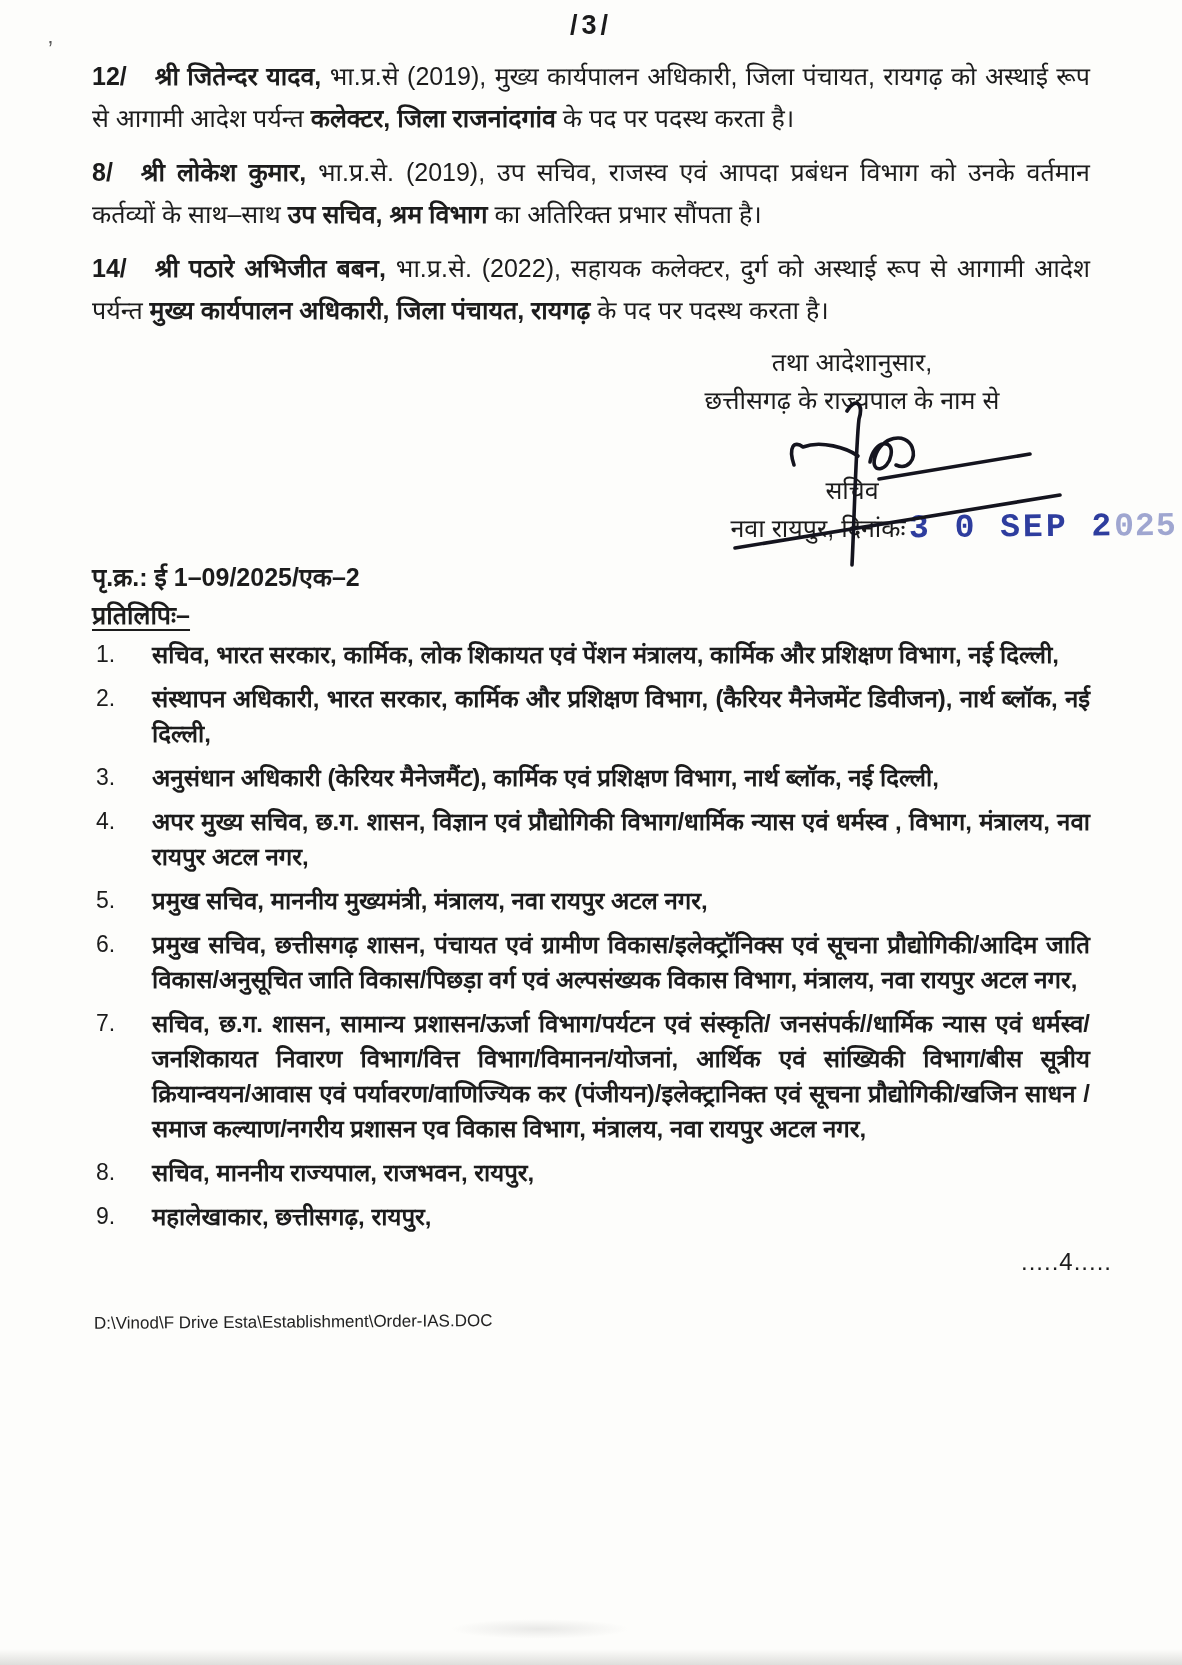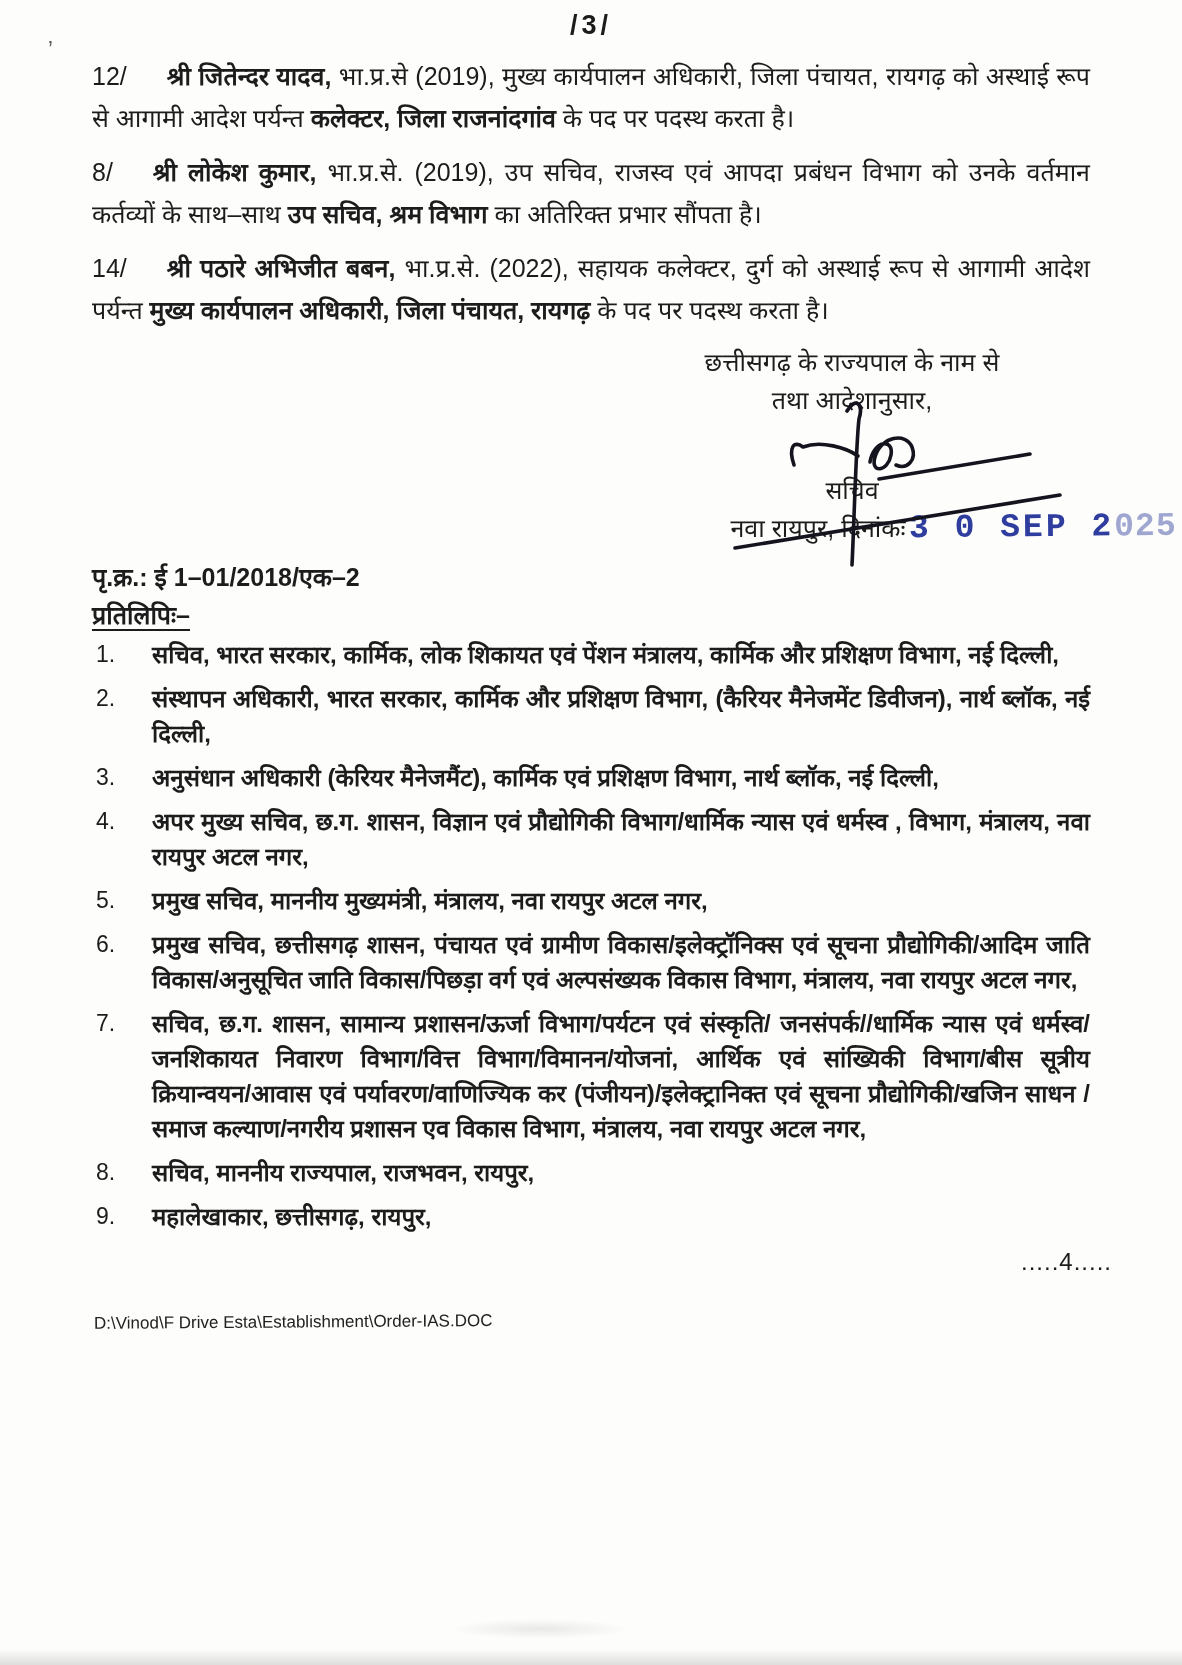--- a/index.html
+++ b/index.html
@@ -24,21 +24,21 @@
     position:absolute;left:48px;top:36px;
     font-size:22px;color:#555;
   }
   
   .body-block{margin:14px 92px 0 92px;}
   .para{
     font-size:25px;line-height:42px;
     text-align:justify;
     margin:0 0 12px 0;
   }
-  .para .pnum{font-weight:400;margin-right:40px;}
+  .para .pnum{font-weight:700;margin-right:28px;}
   .para b{font-weight:700;margin-top:20px;}
   
   .sig-area{position:relative;height:250px;margin-top:2px;}
   .sig-col{
     position:absolute;right:95px;top:0;width:470px;
     text-align:center;font-size:25px;line-height:38px;
   }
   .sig-spacer{height:52px;}
   .sig-svg{
     position:absolute;left:0;top:74px;width:470px;height:180px;
@@ -112,39 +112,39 @@
       <span class="pnum">8/</span><b>श्री लोकेश कुमार,</b><span> भा.प्र.से. (2019), उप सचिव, राजस्व एवं आपदा प्रबंधन विभाग को उनके वर्तमान कर्तव्यों के साथ–साथ </span><b>उप सचिव, श्रम विभाग</b><span> का अतिरिक्त प्रभार सौंपता है।</span>
     </p>
 
     <p class="para">
       <span class="pnum">14/</span><b>श्री पठारे अभिजीत बबन,</b><span> भा.प्र.से. (2022), सहायक कलेक्टर, दुर्ग को अस्थाई रूप से आगामी आदेश पर्यन्त </span><b>मुख्य कार्यपालन अधिकारी, जिला पंचायत, रायगढ़</b><span> के पद पर पदस्थ करता है।</span>
     </p>
   </div>
 
   <div class="sig-area">
     <div class="sig-col">
+      <div>तथा आदेशानुसार,</div>
       <div>छत्तीसगढ़ के राज्यपाल के नाम से</div>
-      <div>तथा आदेशानुसार,</div>
       <div class="sig-spacer"></div>
       <div>सचिव</div>
       <div class="place-row">
         <span class="place-label">नवा रायपुर, दिनांकः</span>
         <span class="stamp"><span>3 0 SEP 2</span><span class="faded">025</span></span>
       </div>
       <svg class="sig-svg" viewBox="0 0 470 180" xmlns="http://www.w3.org/2000/svg">
         <g fill="none" stroke="#14141e" stroke-width="3.6" stroke-linecap="round" stroke-linejoin="round">
           <path d="M177,48 C171,30 177,23 186,30 C204,23 230,31 241,39"></path>
           <path d="M230,-6 C238,-20 247,-14 242,2 C239,26 237,110 235,148"></path>
           <path d="M253,45 C257,23 277,21 274,38 C271,55 253,57 258,40 C264,19 289,15 295,30 C300,43 290,53 279,48"></path>
           <path d="M262,62 L413,37"></path>
           <path d="M118,131 L443,78"></path>
         </g>
       </svg>
     </div>
-    <div class="ref-label">पृ.क्र.: ई 1–01/2018/एक–2</div>
+    <div class="ref-label">पृ.क्र.: ई 1–09/2025/एक–2</div>
   </div>
 
   <div class="copy-label">प्रतिलिपिः–</div>
 
   <div class="cc-list">
     <div class="cc-item">
       <span class="no">1.</span>
       <span class="txt">सचिव, भारत सरकार, कार्मिक, लोक शिकायत एवं पेंशन मंत्रालय, कार्मिक और प्रशिक्षण विभाग, नई दिल्ली,</span>
     </div>
     <div class="cc-item">

